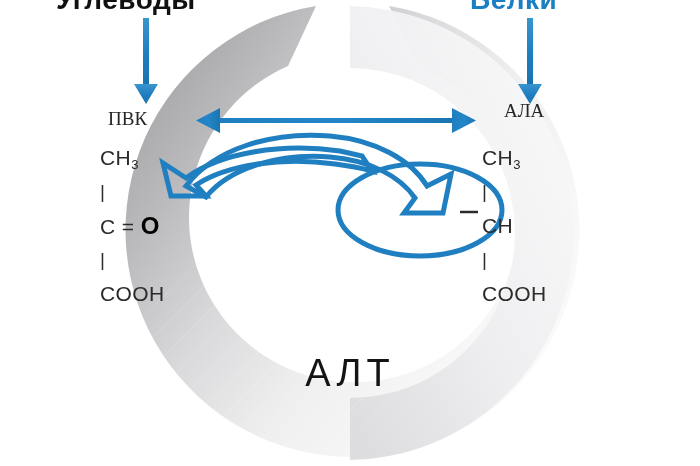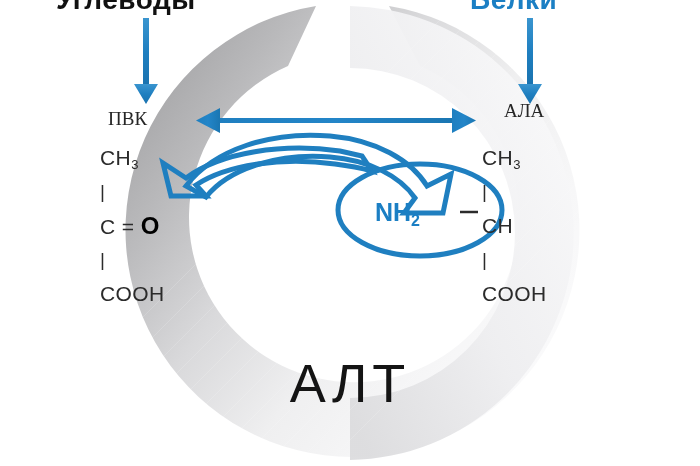--- a/index.html
+++ b/index.html
@@ -79,21 +79,21 @@
     font-weight: bold;
     color: #000000;
     font-size: 24px;
   }
 
   #label-alt {
     left: 0;
     top: 352px;
     width: 700px;
     text-align: center;
-    font-size: 54px;
+    font-size: 38px;
     letter-spacing: 5px;
     color: #141414;
     font-weight: normal;
   }
 
   #label-nh2 {
     left: 375px;
     top: 198px;
     font-size: 25px;
     font-weight: bold;
@@ -246,17 +246,16 @@
   </div>
 
   <div class="formula" id="formula-right">
     <div class="row"><span>CH</span><sub>3</sub></div>
     <div class="row bond">|</div>
     <div class="row">CH</div>
     <div class="row bond">|</div>
     <div class="row">COOH</div>
   </div>
 
-  <div class="txt" id="label-nh2"><span>NH</span><sub>2</sub></div>
 
   <div class="txt" id="label-alt">АЛТ</div>
 
 </div>
 
 </body></html>

